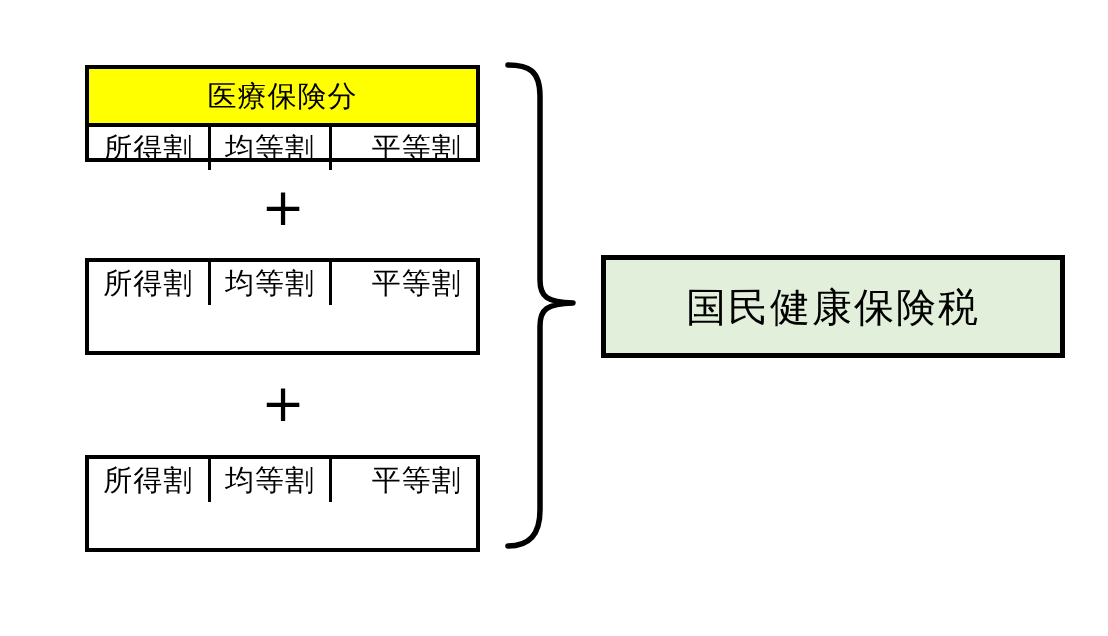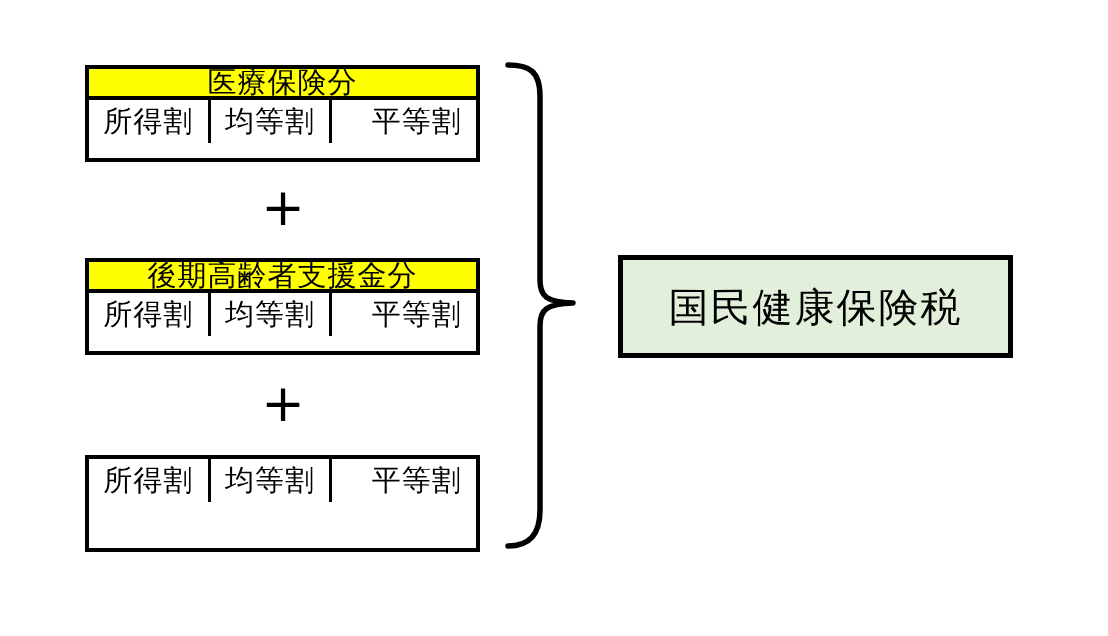--- a/index.html
+++ b/index.html
@@ -24,21 +24,21 @@
     height: 97px;
     box-sizing: border-box;
     border: 4px solid var(--border, #000000);
     background: #ffffff;
   }
   .group.g1 { top: 65px; }
   .group.g2 { top: 258px; }
   .group.g3 { top: 455px; }
   .group-header {
     box-sizing: border-box;
-    height: 31px;
+    height: 58px;
     background: var(--header-bg, #ffff00);
     border-bottom: 4px solid var(--border, #000000);
     display: flex;
     align-items: center;
     justify-content: center;
     font-size: 29px;
     line-height: 1;
     letter-spacing: 1px;
   }
   .group-row {
@@ -80,23 +80,23 @@
     position: absolute;
     left: 503px;
     top: 58px;
     width: 75px;
     height: 495px;
   }
 
   
   .result-box {
     position: absolute;
-    left: 618px;
+    left: 601px;
     top: 255px;
-    width: 395px;
+    width: 464px;
     height: 103px;
     box-sizing: border-box;
     border: 5px solid var(--border, #000000);
     background: var(--result-bg, #e2efda);
     display: flex;
     align-items: center;
     justify-content: center;
     font-size: 40px;
     line-height: 1;
     letter-spacing: 2px;
@@ -112,21 +112,20 @@
     <div class="group-row">
       <div class="group-cell">所得割</div>
       <div class="group-cell">均等割</div>
       <div class="group-cell">平等割</div>
     </div>
   </div>
 
   <div class="plus p1">+</div>
 
   <div class="group g2">
-    <div class="group-header">後期高齢者支援金分</div>
     <div class="group-row">
       <div class="group-cell">所得割</div>
       <div class="group-cell">均等割</div>
       <div class="group-cell">平等割</div>
     </div>
   </div>
 
   <div class="plus p2">+</div>
 
   <div class="group g3">

